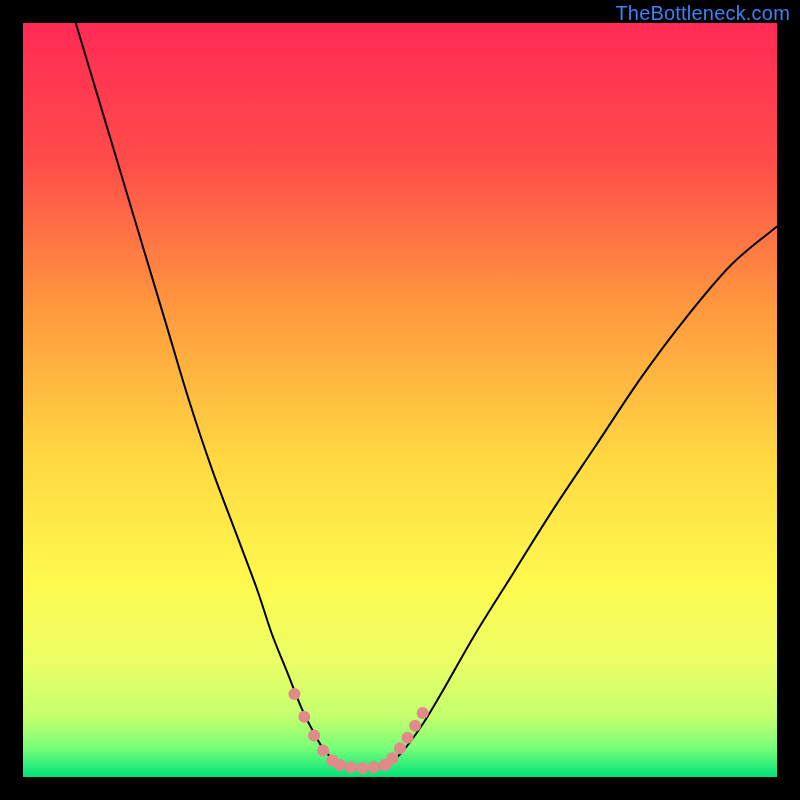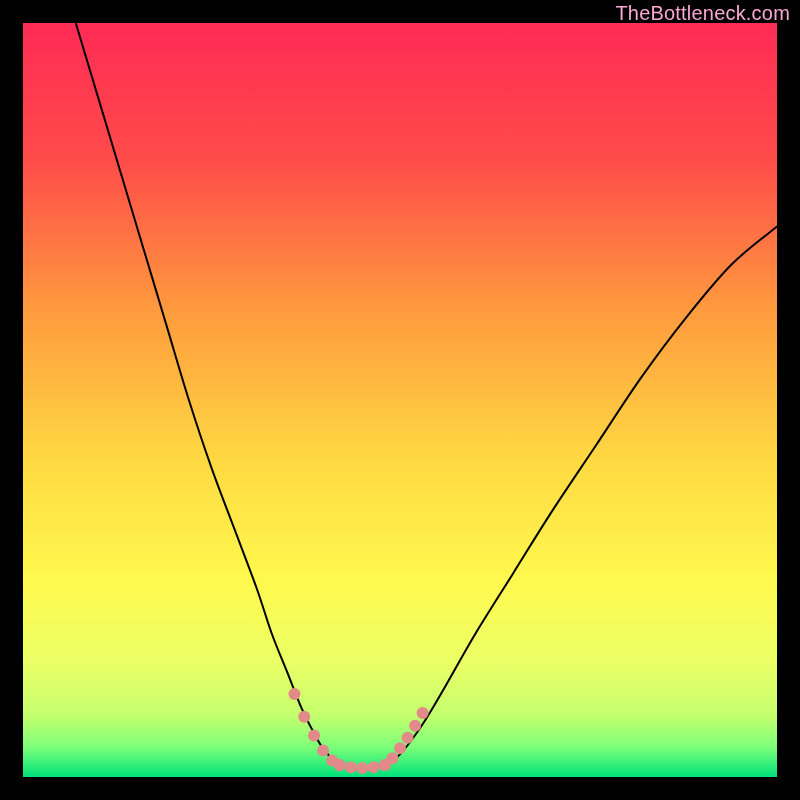--- a/index.html
+++ b/index.html
@@ -24,21 +24,21 @@
     top: 23px;
     left: 23px;
     width: 754px;
     height: 754px;
     overflow: hidden;
   }
   .watermark {
     position: absolute;
     top: 2px;
     right: 10px;
-    color: #f9a8d4;
+    color: #3b82f6;
     font-size: 20px;
     font-weight: 500;
     letter-spacing: 0.2px;
   }
   svg {
     display: block;
   }
 </style>
 </head>
 <body>

